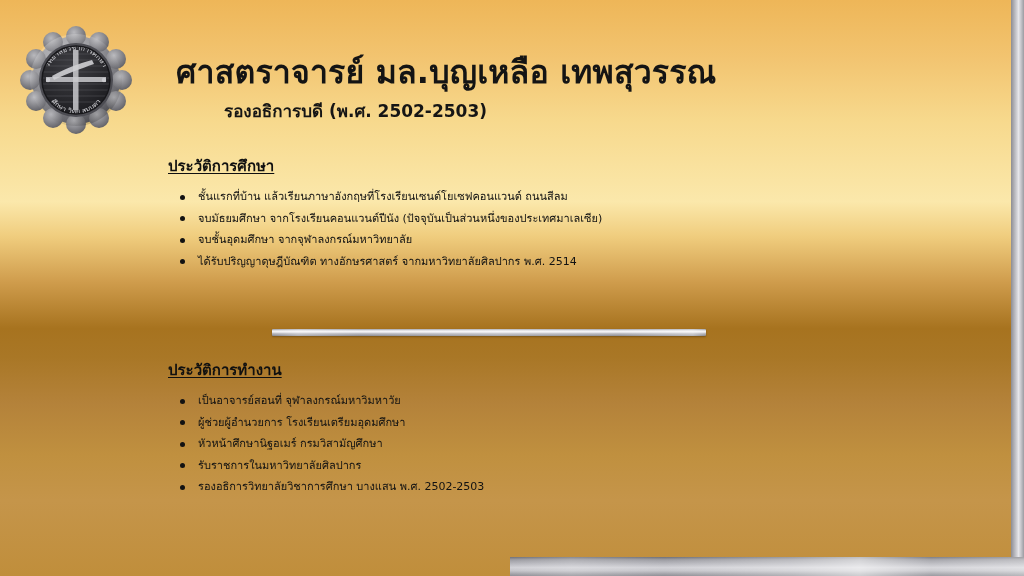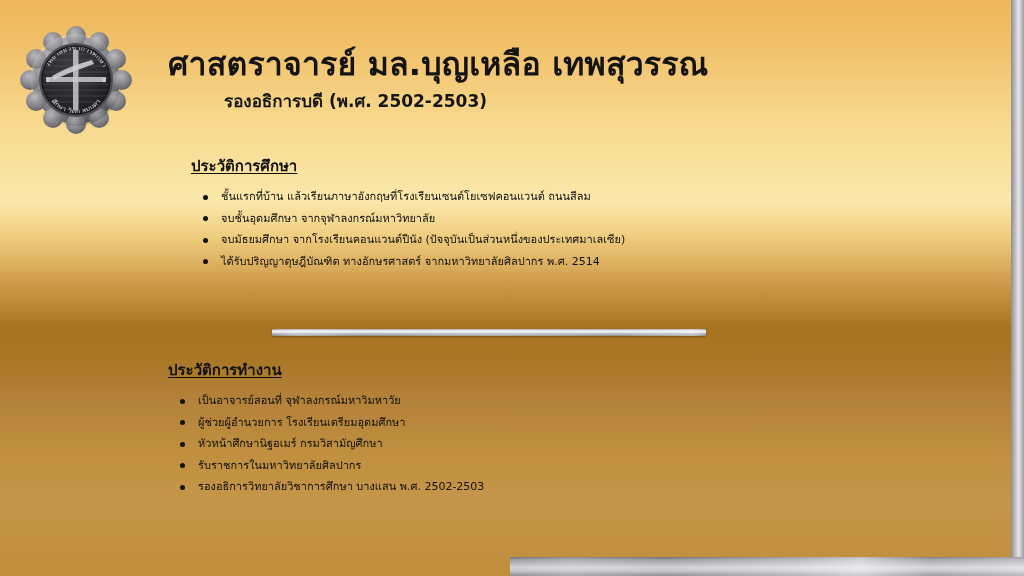--- a/index.html
+++ b/index.html
@@ -134,40 +134,40 @@
   .seal svg { display: block; width: 116px; height: 112px; }
 
   
   .header {
     position: absolute;
     left: 168px;
     top: 44px;
     width: 640px;
   }
   .title {
-    margin: 0;
+    margin: 8px;
     font-size: 32px;
     font-weight: 700;
     color: #141414;
     letter-spacing: 0.2px;
     line-height: 1.25;
     white-space: nowrap;
   }
   .subtitle {
     margin: 6px 0 16px 56px;
     font-size: 17px;
     font-weight: 700;
     color: #151515;
     line-height: 1.3;
     white-space: nowrap;
   }
 
   
   .section { position: absolute; }
-  .section-edu  { left: 168px; top: 154px; width: 740px; margin-left: 23px; }
+  .section-edu  { left: 168px; top: 154px; width: 740px; }
   .section-work { left: 168px; top: 358px; width: 740px; }
 
   .section-heading {
     margin: 0 0 4px 0;
     font-size: 15px;
     font-weight: 700;
     color: #101010;
     text-decoration: underline;
     text-underline-offset: 2px;
     display: inline-block;
@@ -333,25 +333,25 @@
 
     <div class="section section-edu">
       <div class="section-heading">ประวัติการศึกษา</div>
       <ul class="bullets">
         <li>
           <span class="dot"></span>
           <span>ชั้นแรกที่บ้าน แล้วเรียนภาษาอังกฤษที่โรงเรียนเซนต์โยเซฟคอนแวนต์ ถนนสีลม</span>
         </li>
         <li>
           <span class="dot"></span>
+          <span>จบมัธยมศึกษา จากโรงเรียนคอนแวนต์ปีนัง (ปัจจุบันเป็นส่วนหนึ่งของประเทศมาเลเซีย)</span>
+        </li>
+        <li>
+          <span class="dot"></span>
           <span>จบชั้นอุดมศึกษา จากจุฬาลงกรณ์มหาวิทยาลัย</span>
-        </li>
-        <li>
-          <span class="dot"></span>
-          <span>จบมัธยมศึกษา จากโรงเรียนคอนแวนต์ปีนัง (ปัจจุบันเป็นส่วนหนึ่งของประเทศมาเลเซีย)</span>
         </li>
         <li>
           <span class="dot"></span>
           <span>ได้รับปริญญาดุษฎีบัณฑิต ทางอักษรศาสตร์ จากมหาวิทยาลัยศิลปากร พ.ศ. 2514</span>
         </li>
       </ul>
     </div>
 
     <div class="divider"></div>
 

